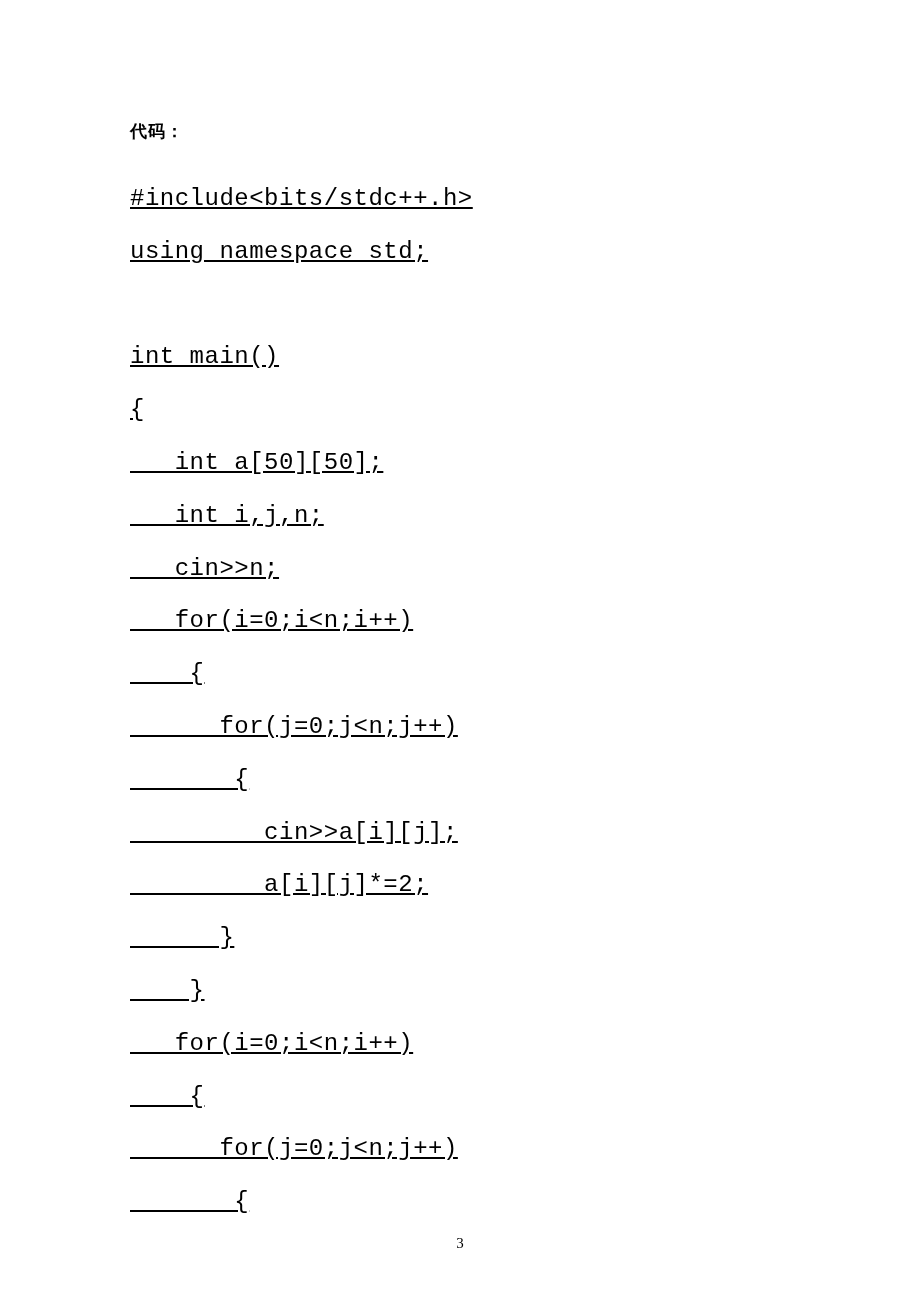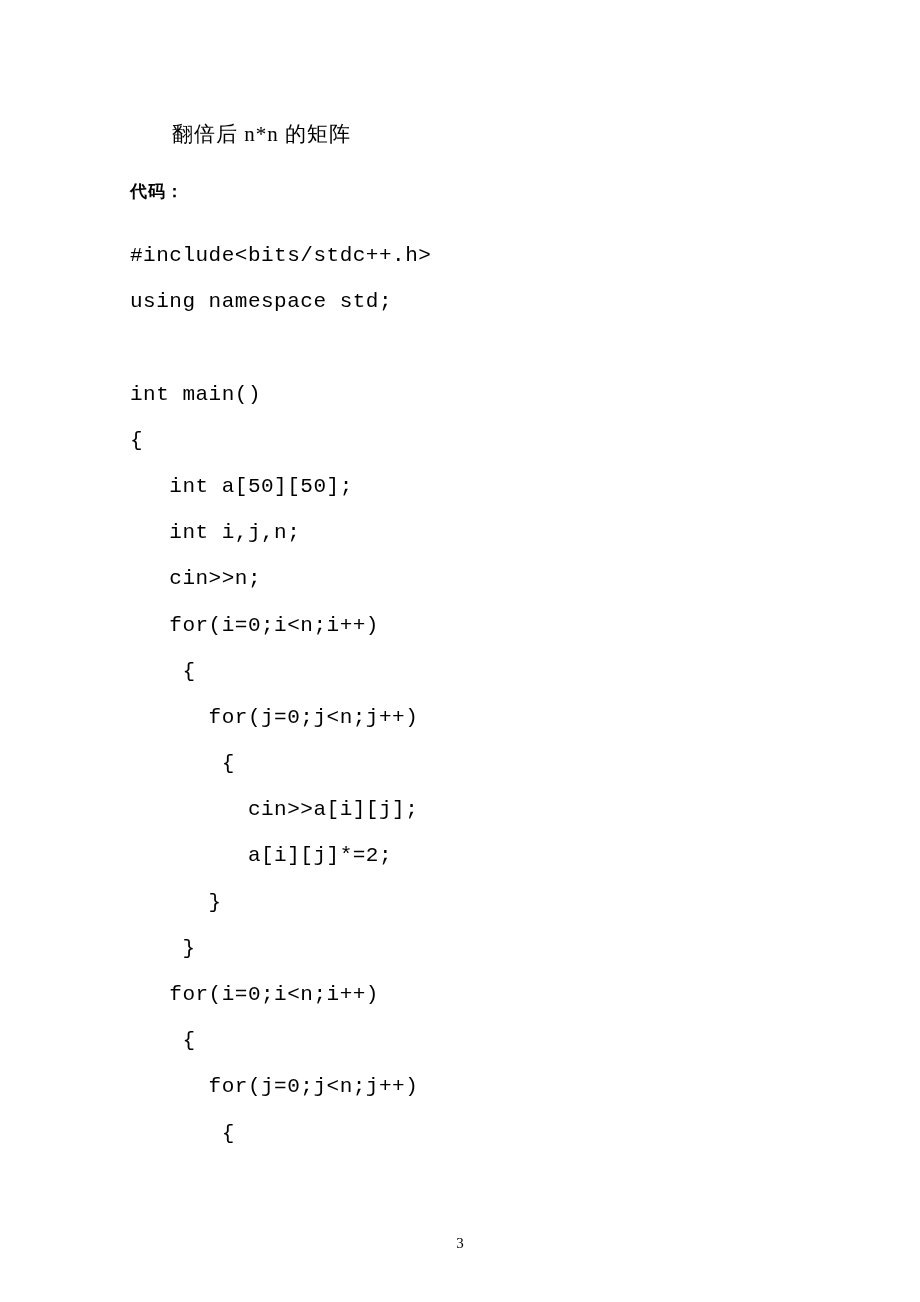--- a/index.html
+++ b/index.html
@@ -27,42 +27,42 @@
   }
   .bold-label {
     font-size: 17px;
     font-weight: bold;
     color: #000;
     margin-bottom: 30px;
     letter-spacing: 1px;
   }
   .code-block {
     font-family: "SimSun", "宋体", "Courier New", monospace;
-    font-size: 21px;
+    font-size: 24px;
     color: #000;
     white-space: pre;
     line-height: 2.2;
     letter-spacing: 0.5px;
+    text-decoration: underline;
   }
   .page-number {
     position: absolute;
     bottom: 50px;
     width: 100%;
     left: 0;
     text-align: center;
     font-size: 15px;
     font-family: "Times New Roman", serif;
     color: #000;
   }
 </style>
 </head>
 <body>
 
 <div class="page">
-  <div class="desc-line">翻倍后 n*n 的矩阵</div>
   <div class="bold-label">代码：</div>
   <div class="code-block">#include&lt;bits/stdc++.h&gt;
 using namespace std;
 
 int main()
 {
    int a[50][50];
    int i,j,n;
    cin&gt;&gt;n;
    for(i=0;i&lt;n;i++)

